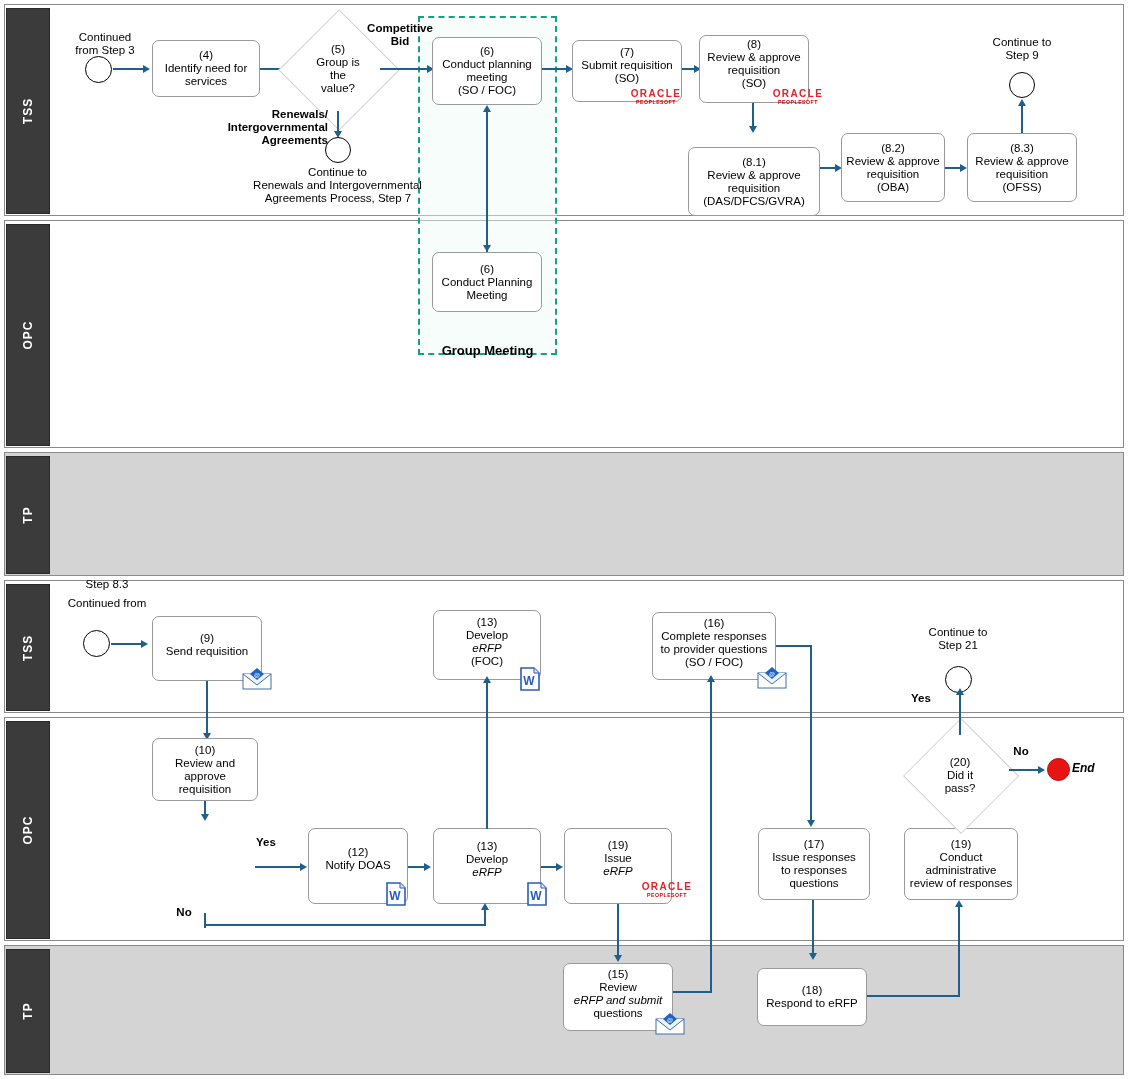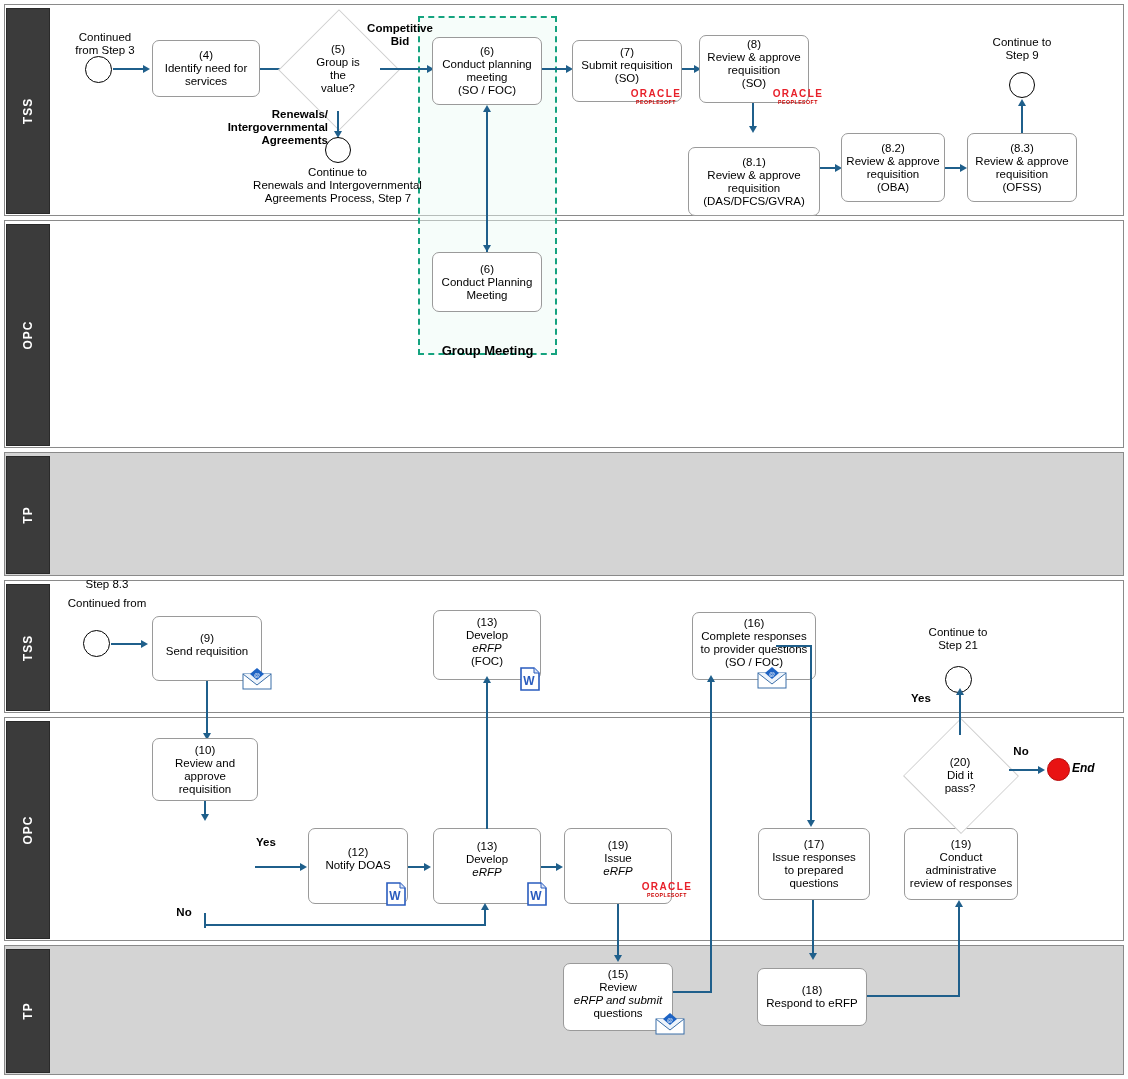--- a/index.html
+++ b/index.html
@@ -252,21 +252,21 @@
       <div style="font-style:italic;">eRFP</div>
       <div>(FOC)</div>
     </div>
   </div>
   <svg class="wicon" style="left:520px;top:667px;" viewBox="0 0 20 24">
     <path d="M1,1 H14 L19,6 V23 H1 Z" fill="#fff" stroke="#2a5cbe" stroke-width="1.6"></path>
     <path d="M14,1 L14,6 L19,6" fill="#dce6f7" stroke="#2a5cbe" stroke-width="1"></path>
     <text x="9" y="18" font-size="12" font-weight="bold" fill="#2a5cbe" text-anchor="middle" font-family="Liberation Sans, sans-serif">W</text>
   </svg>
 
-  <div class="node" style="left:692px;top:612px;width:124px;height:68px;">
+  <div class="node" style="left:652px;top:612px;width:124px;height:68px;">
     <div class="txt" style="padding-bottom:6px;">
       <div>(16)</div>
       <div>Complete responses</div>
       <div>to provider questions</div>
       <div>(SO / FOC)</div>
     </div>
   </div>
   <svg class="mailicon" style="left:757px;top:667px;" viewBox="0 0 30 22">
     <rect x="1" y="6" width="28" height="15" fill="#fff" stroke="#3a6ea8" stroke-width="1"></rect>
     <path d="M1,6 L15,17 L29,6" fill="#eef4fb" stroke="#3a6ea8" stroke-width="1"></path>
@@ -350,21 +350,21 @@
   </div>
   <div class="oracle" style="left:636px;top:882px;width:62px;">
     <div class="o1">ORACLE</div>
     <div class="o2">PEOPLESOFT</div>
   </div>
 
   <div class="node" style="left:758px;top:828px;width:112px;height:72px;">
     <div class="txt">
       <div>(17)</div>
       <div>Issue responses</div>
-      <div>to prepared</div>
+      <div>to responses</div>
       <div>questions</div>
     </div>
   </div>
 
   <div class="ln h" style="left:776px;top:645px;width:36px;"></div>
   <div class="ln v" style="left:810px;top:645px;height:178px;"></div>
   <div class="arw d" style="left:806.5px;top:820px;"></div>
 
   <div class="node" style="left:904px;top:828px;width:114px;height:72px;">
     <div class="txt">

